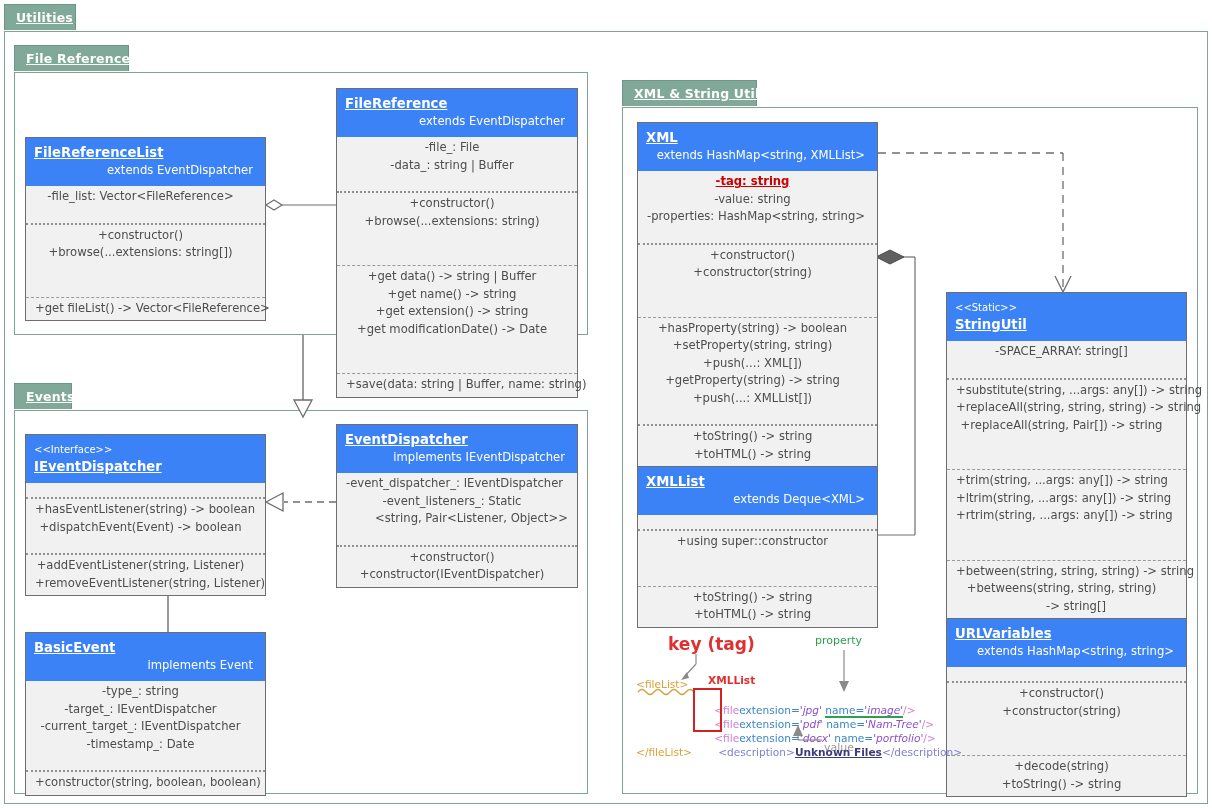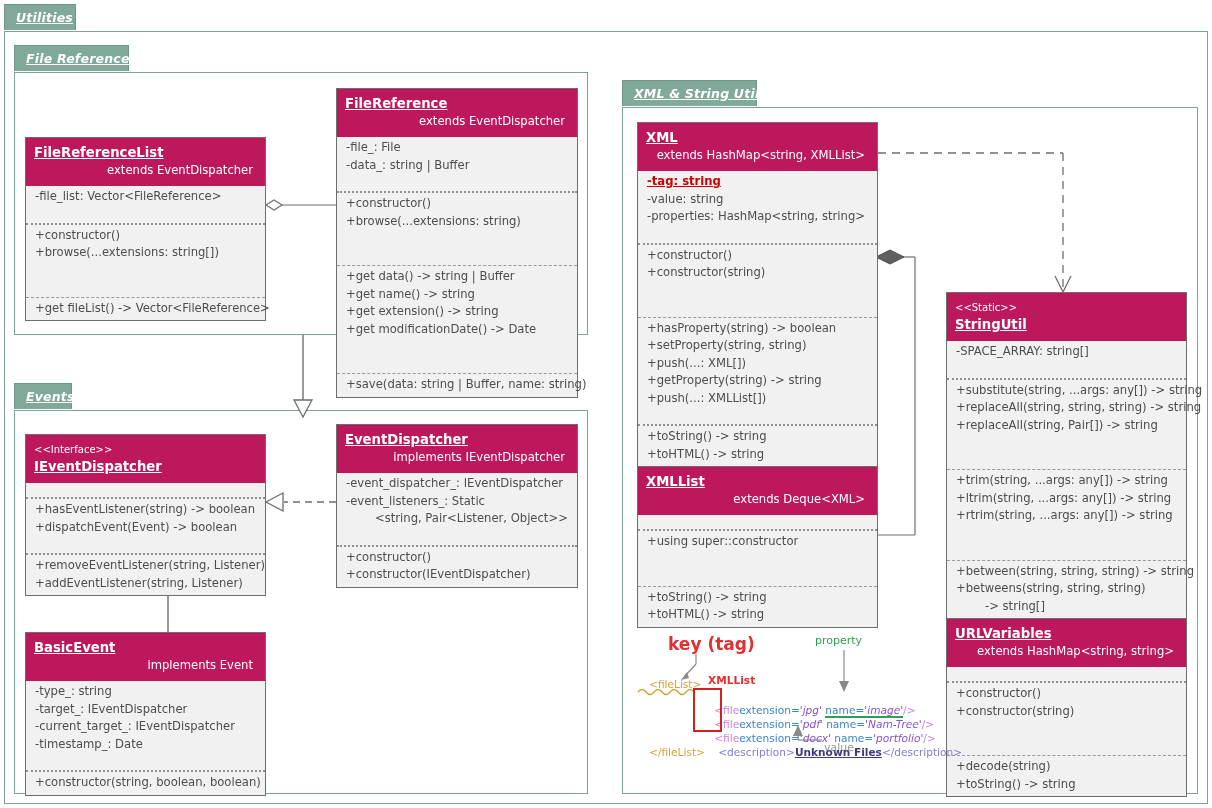--- a/index.html
+++ b/index.html
@@ -23,42 +23,41 @@
     border-bottom:none;
     color:#ffffff;
     font-weight:bold;
     font-size:12.5px;
     letter-spacing:.2px;
     padding:5px 12px 5px 11px;
     text-decoration:underline;
     box-sizing:border-box;
     z-index:3;
     white-space:nowrap;
-    font-style:italic;
   }
   .pkg-body{
     position:absolute;
     border:1px solid #7fa396;
     box-sizing:border-box;
     background:transparent;
     z-index:1;
   }
 
   
   .cls{
     position:absolute;
     box-sizing:border-box;
     border:1px solid #6e6e6e;
     background:#f1f1f1;
     z-index:5;
     font-size:11.6px;
     color:#4d4d4d;
   }
   .cls-head{
-    background:#be185d;
+    background:#3b82f6;
     color:#ffffff;
     padding:7px 8px 8px 8px;
     box-sizing:border-box;
   }
   .cls-stereo{
     font-size:10px;
     color:#ffffff;
     line-height:15px;
     margin-bottom:2px;
   }
@@ -75,20 +74,21 @@
     text-align:right;
     font-size:11.6px;
     color:#ffffff;
     line-height:15px;
     margin-top:2px;
     padding-right:4px;
   }
   .sect{
     padding:2px 12px 3px 0;
     background:#f1f1f1;
+    text-align:center;
   }
   .sect.dotted{border-top:2px dotted #909090;margin-top:14px;}
   .sect.dashed{border-top:1px dashed #9a9a9a;margin-top:32px;}
   .row{
     padding:1px 7px 1px 9px;
     line-height:15.5px;
     white-space:nowrap;
     color:#4d4d4d;
   }
   .row.indent{padding-left:38px;}
@@ -106,21 +106,21 @@
     white-space:pre;
     line-height:13.6px;
   }
   .lbl-key{color:#e03030;font-weight:bold;font-size:17px;}
   .lbl-prop{color:#2f9e50;font-size:11px;}
   .lbl-value{color:#9a9a9a;font-size:11px;}
   .tok-tag{color:#7f7fd0;}
   .tok-file{color:#d07fd0;}
   .tok-attr{color:#3a86c8;}
   .tok-val{color:#8a4fd0;font-style:italic;}
-  .tok-flist{color:#d8a23a;margin-left:13px;}
+  .tok-flist{color:#d8a23a;}
   .tok-xmllist{color:#e03030;font-weight:bold;}
   .tok-name-hl{color:#3a86c8;border-bottom:2px solid #2f9e50;}
   .tok-val-hl{color:#8a4fd0;font-style:italic;border-bottom:2px solid #2f9e50;}
   .tok-desc{color:#3c3c7a;font-weight:bold;text-decoration:underline;}
   .redbox{
     position:absolute;
     border:2px solid #d32020;
     box-sizing:border-box;
     z-index:7;
   }
@@ -254,22 +254,22 @@
   <div class="cls" style="left:25px;top:434px;width:241px;">
     <div class="cls-head">
       <div class="cls-stereo">&lt;&lt;Interface&gt;&gt;</div>
       <span class="cls-name">IEventDispatcher</span>
     </div>
     <div class="sect dotted">
       <div class="row">+hasEventListener(string) -&gt; boolean</div>
       <div class="row">+dispatchEvent(Event) -&gt; boolean</div>
     </div>
     <div class="sect dotted">
+      <div class="row">+addEventListener(string, Listener)</div>
       <div class="row">+removeEventListener(string, Listener)</div>
-      <div class="row">+addEventListener(string, Listener)</div>
     </div>
   </div>
 
   <div class="cls" style="left:336px;top:424px;width:242px;">
     <div class="cls-head">
       <span class="cls-name">EventDispatcher</span>
       <span class="cls-sub">implements IEventDispatcher</span>
     </div>
     <div class="sect">
       <div class="row">-event_dispatcher_: IEventDispatcher</div>

